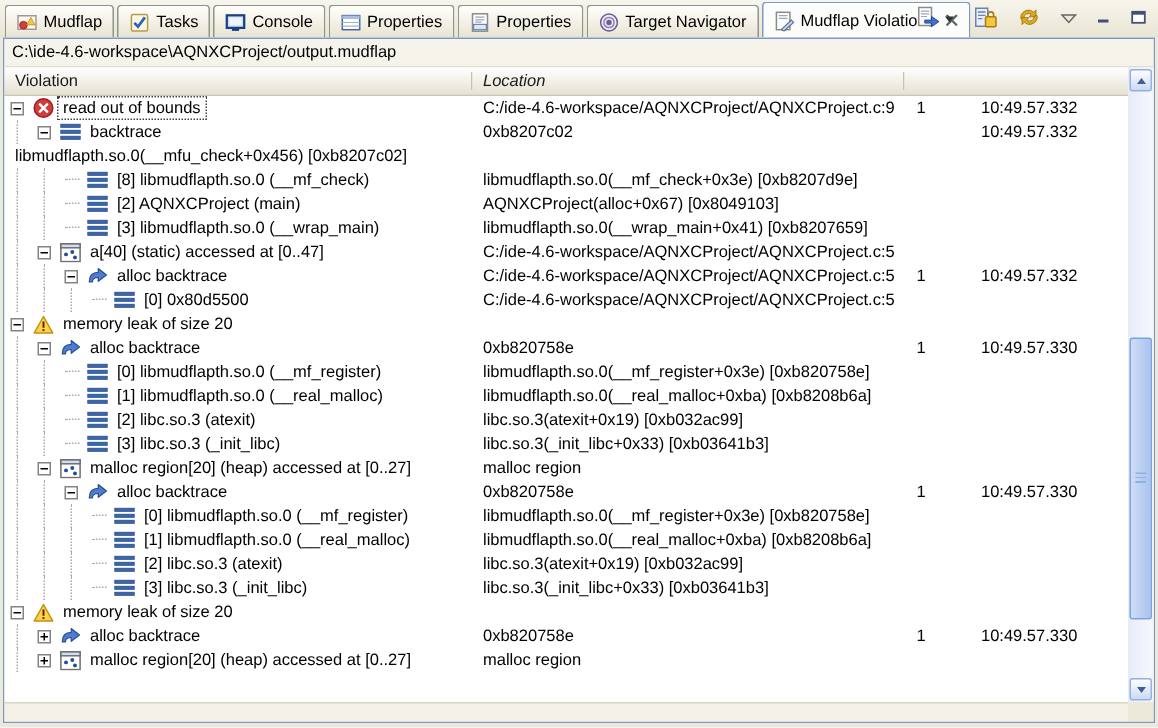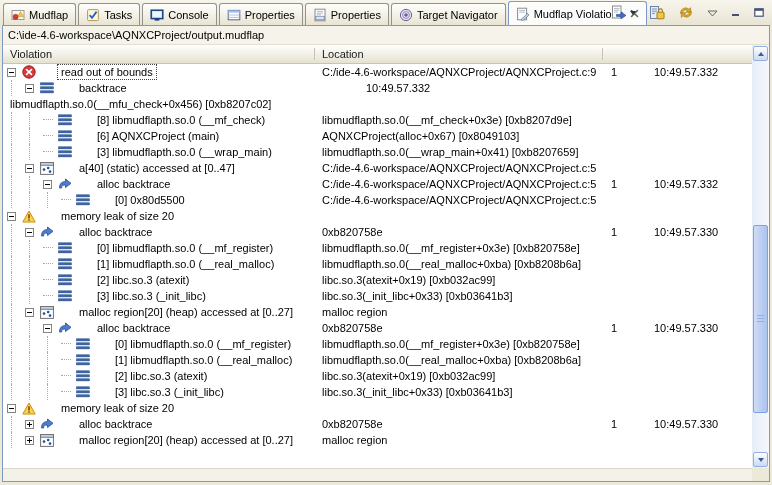--- a/index.html
+++ b/index.html
@@ -74,21 +74,21 @@
   .vline{position:absolute;top:0;bottom:0;width:1px;border-left:1px dotted #a8a8a8;}
   .expander{
     flex:none;width:9px;height:9px;box-sizing:border-box;border:1px solid #848484;
     background:#fff;position:relative;margin:0 5px 0 2px;
   }
   .expander::before{content:'';position:absolute;left:1px;top:3px;width:5px;height:1px;background:#000;}
   .expander.plus::after{content:'';position:absolute;left:3px;top:1px;width:1px;height:5px;background:#000;}
   .stub{flex:none;width:10px;height:1px;border-top:1px dotted #a8a8a8;margin:0 4px 0 2px;}
   .ticn{flex:none;width:15px;display:flex;align-items:center;justify-content:center;margin-right:3px;}
   .ticn svg{display:block}
-  .vlabel{overflow:hidden;padding:1px 3px;margin-left:19px;}
+  .vlabel{overflow:hidden;padding:1px 3px;}
   .vlabel.focused{outline:1px dotted #444;}
   
   .vscroll{
     position:absolute;top:0;right:0;bottom:13px;width:17px;
     background:#eef2fb;
     background-image:linear-gradient(90deg,#e6ecf8,#f6f8fd);
   }
   .sbtn{
     position:absolute;left:1px;right:1px;height:15px;border-radius:2px;
     background:linear-gradient(#fdfeff,#cdd9f1);border:1px solid #93b0e0;
@@ -232,21 +232,21 @@
           <rect x="0.8" y="0.8" width="8.4" height="2" fill="#44507a"></rect>
         </svg></span>
     </div>
   </div>
 
 <div class="view">
   <div class="pathbar">C:\ide-4.6-workspace\AQNXCProject/output.mudflap</div>
   <div class="content">
     <div class="header" id="header">
         <div class="hcol" style="width: 312px;">Violation</div>
-        <div class="hcol" style="width: 288px;">Location</div>
+        <div class="hcol" style="width: 288px; font-style: italic;">Location</div>
         <div class="hcol" style="width: 44px; margin-top: 32px;">Thread</div>
       </div>
     <div class="tree" id="tree">
         <div class="row">
           <div class="cell-v">
             <span class="indent" style="width: 2px;"></span>
             <span class="expander"></span>
             <span class="ticn">
               <svg width="14" height="14" viewBox="0 0 14 14">
                 <circle cx="7" cy="7" r="6.2" fill="#d23c3c" stroke="#9e1e1e"></circle>
@@ -268,20 +268,21 @@
               <svg width="14" height="12" viewBox="0 0 14 12">
                 <g fill="#3a67ad" stroke="#274b85" stroke-width="0.5">
                   <rect x="0.5" y="0.8" width="13" height="2.1"></rect>
                   <rect x="0.5" y="4.8" width="13" height="2.1"></rect>
                   <rect x="0.5" y="8.8" width="13" height="2.1"></rect>
                 </g>
               </svg>
             </span>
             <span class="vlabel">backtrace</span>
           </div>
+          <div class="cell-l">0xb8207c02</div>
           <div class="cell-t"></div>
           <div class="cell-m">10:49.57.332</div>
         </div>
         <div class="row">
           <div class="cell-l">libmudflapth.so.0(__mfu_check+0x456) [0xb8207c02]</div>
           <div class="cell-t"></div>
           <div class="cell-m"></div>
         </div>
         <div class="row">
           <div class="cell-v">
@@ -312,21 +313,21 @@
             <span class="stub"></span>
             <span class="ticn">
               <svg width="14" height="12" viewBox="0 0 14 12">
                 <g fill="#3a67ad" stroke="#274b85" stroke-width="0.5">
                   <rect x="0.5" y="0.8" width="13" height="2.1"></rect>
                   <rect x="0.5" y="4.8" width="13" height="2.1"></rect>
                   <rect x="0.5" y="8.8" width="13" height="2.1"></rect>
                 </g>
               </svg>
             </span>
-            <span class="vlabel">[6] AQNXCProject (main)</span>
+            <span class="vlabel">[2] AQNXCProject (main)</span>
           </div>
           <div class="cell-l">AQNXCProject(alloc+0x67) [0x8049103]</div>
           <div class="cell-t"></div>
           <div class="cell-m"></div>
         </div>
         <div class="row">
           <div class="cell-v">
             <span class="vline" style="left: 8px;"></span>
             <span class="vline" style="left: 26px;"></span>
             <span class="indent" style="width: 38px;"></span>

